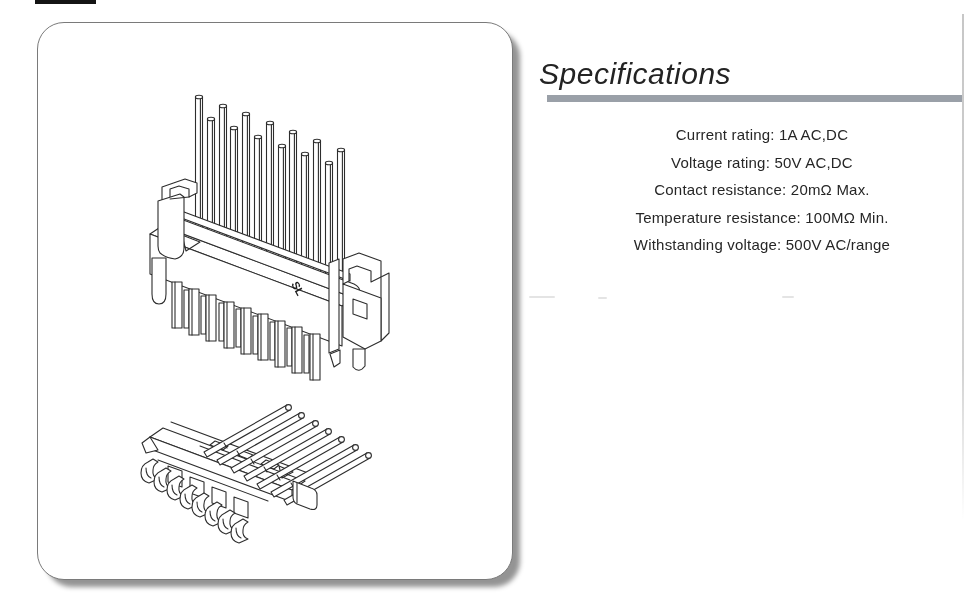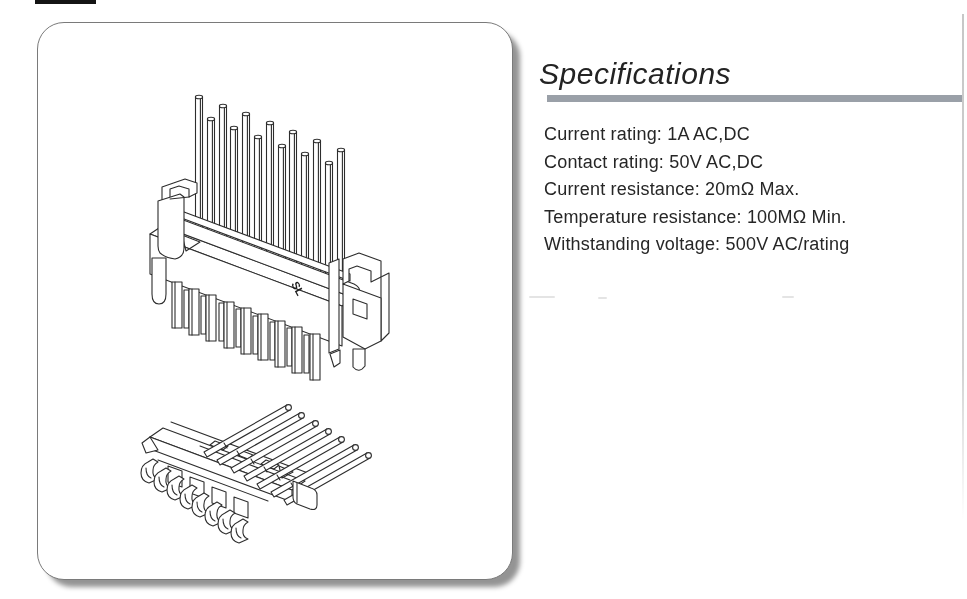--- a/index.html
+++ b/index.html
@@ -18,22 +18,22 @@
 
   .figsvg{position:absolute;left:0;top:0;}
   .ln{fill:none;stroke:#2d2d2d;stroke-width:1.1;stroke-linejoin:round;stroke-linecap:round;}
   .wh{fill:#ffffff;stroke:#2d2d2d;stroke-width:1.1;stroke-linejoin:round;}
   .mark{font-family:"Liberation Sans",sans-serif;font-size:11px;font-weight:bold;fill:#1d1d1d;}
 
   
   .spec-title{position:absolute;left:522px;top:40px;margin:17px;font-size:30px;line-height:34px;
               font-style:italic;font-weight:400;color:#232323;letter-spacing:.5px;}
   .divider{position:absolute;left:547px;top:95px;width:415px;height:7px;background:#9aa0a8;}
-  .spec-lines{position:absolute;left:544px;top:121px;width:410px;font-size:18px;
-              line-height:27.5px;color:#262626;letter-spacing:.2px;}
+  .spec-lines{position:absolute;left:557px;top:121px;width:410px;font-size:15px;
+              line-height:27.5px;color:#262626;letter-spacing:.2px;text-align:center;}
   .smudge{position:absolute;height:2px;background:#e4e4e4;border-radius:1px;}
   .s1{left:529px;top:296px;width:26px;}
   .s2{left:598px;top:297px;width:9px;}
   .s3{left:782px;top:296px;width:12px;}
 </style>
 </head>
 <body>
 
 <div class="page">
 
@@ -173,23 +173,23 @@
         <path class="ln" d="M297,483 L297,503"></path>
       </g>
     </g>
   </svg>
 
   <h1 class="spec-title">Specifications</h1>
   <div class="divider"></div>
 
   <div class="spec-lines">
     <div>Current rating: 1A AC,DC</div>
-    <div>Contact rating: 50V AC,DC</div>
-    <div>Current resistance: 20mΩ Max.</div>
+    <div>Voltage rating: 50V AC,DC</div>
+    <div>Contact resistance: 20mΩ Max.</div>
     <div>Temperature resistance: 100MΩ Min.</div>
-    <div>Withstanding voltage: 500V AC/rating</div>
+    <div>Withstanding voltage: 500V AC/range</div>
   </div>
 
   <div class="smudge s1"></div>
   <div class="smudge s2"></div>
   <div class="smudge s3"></div>
 
 </div>
 
 </body></html>

